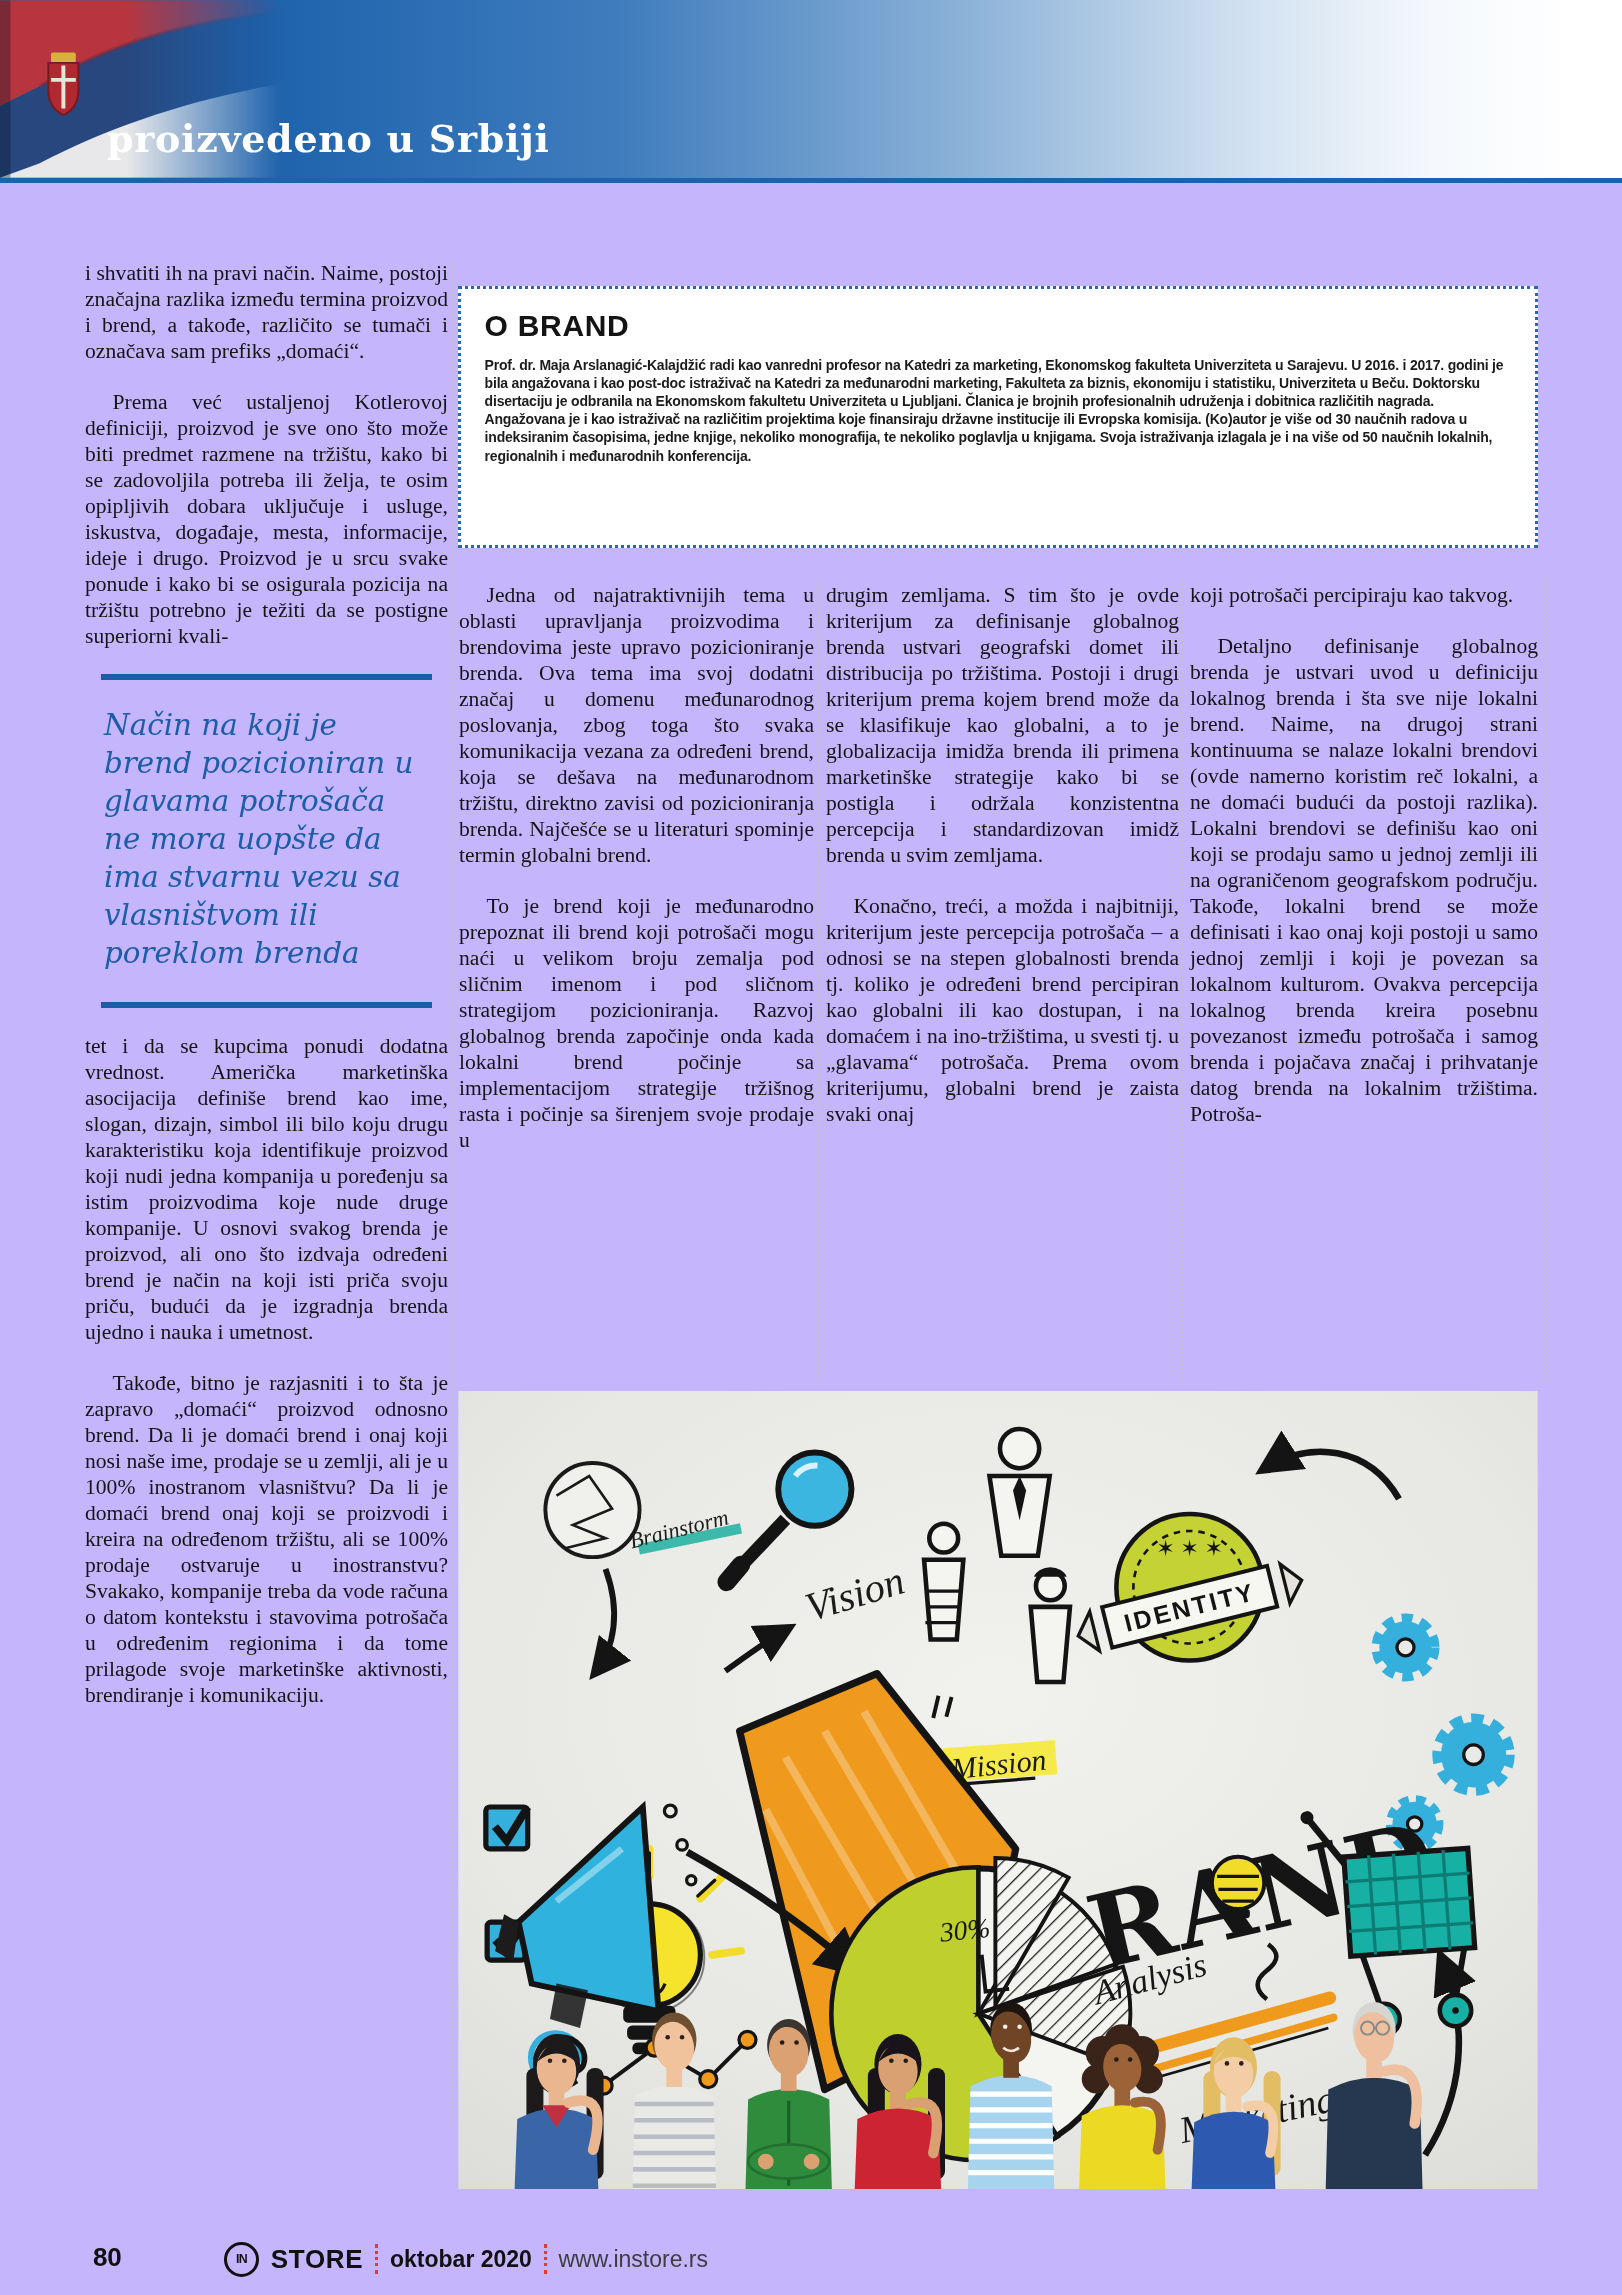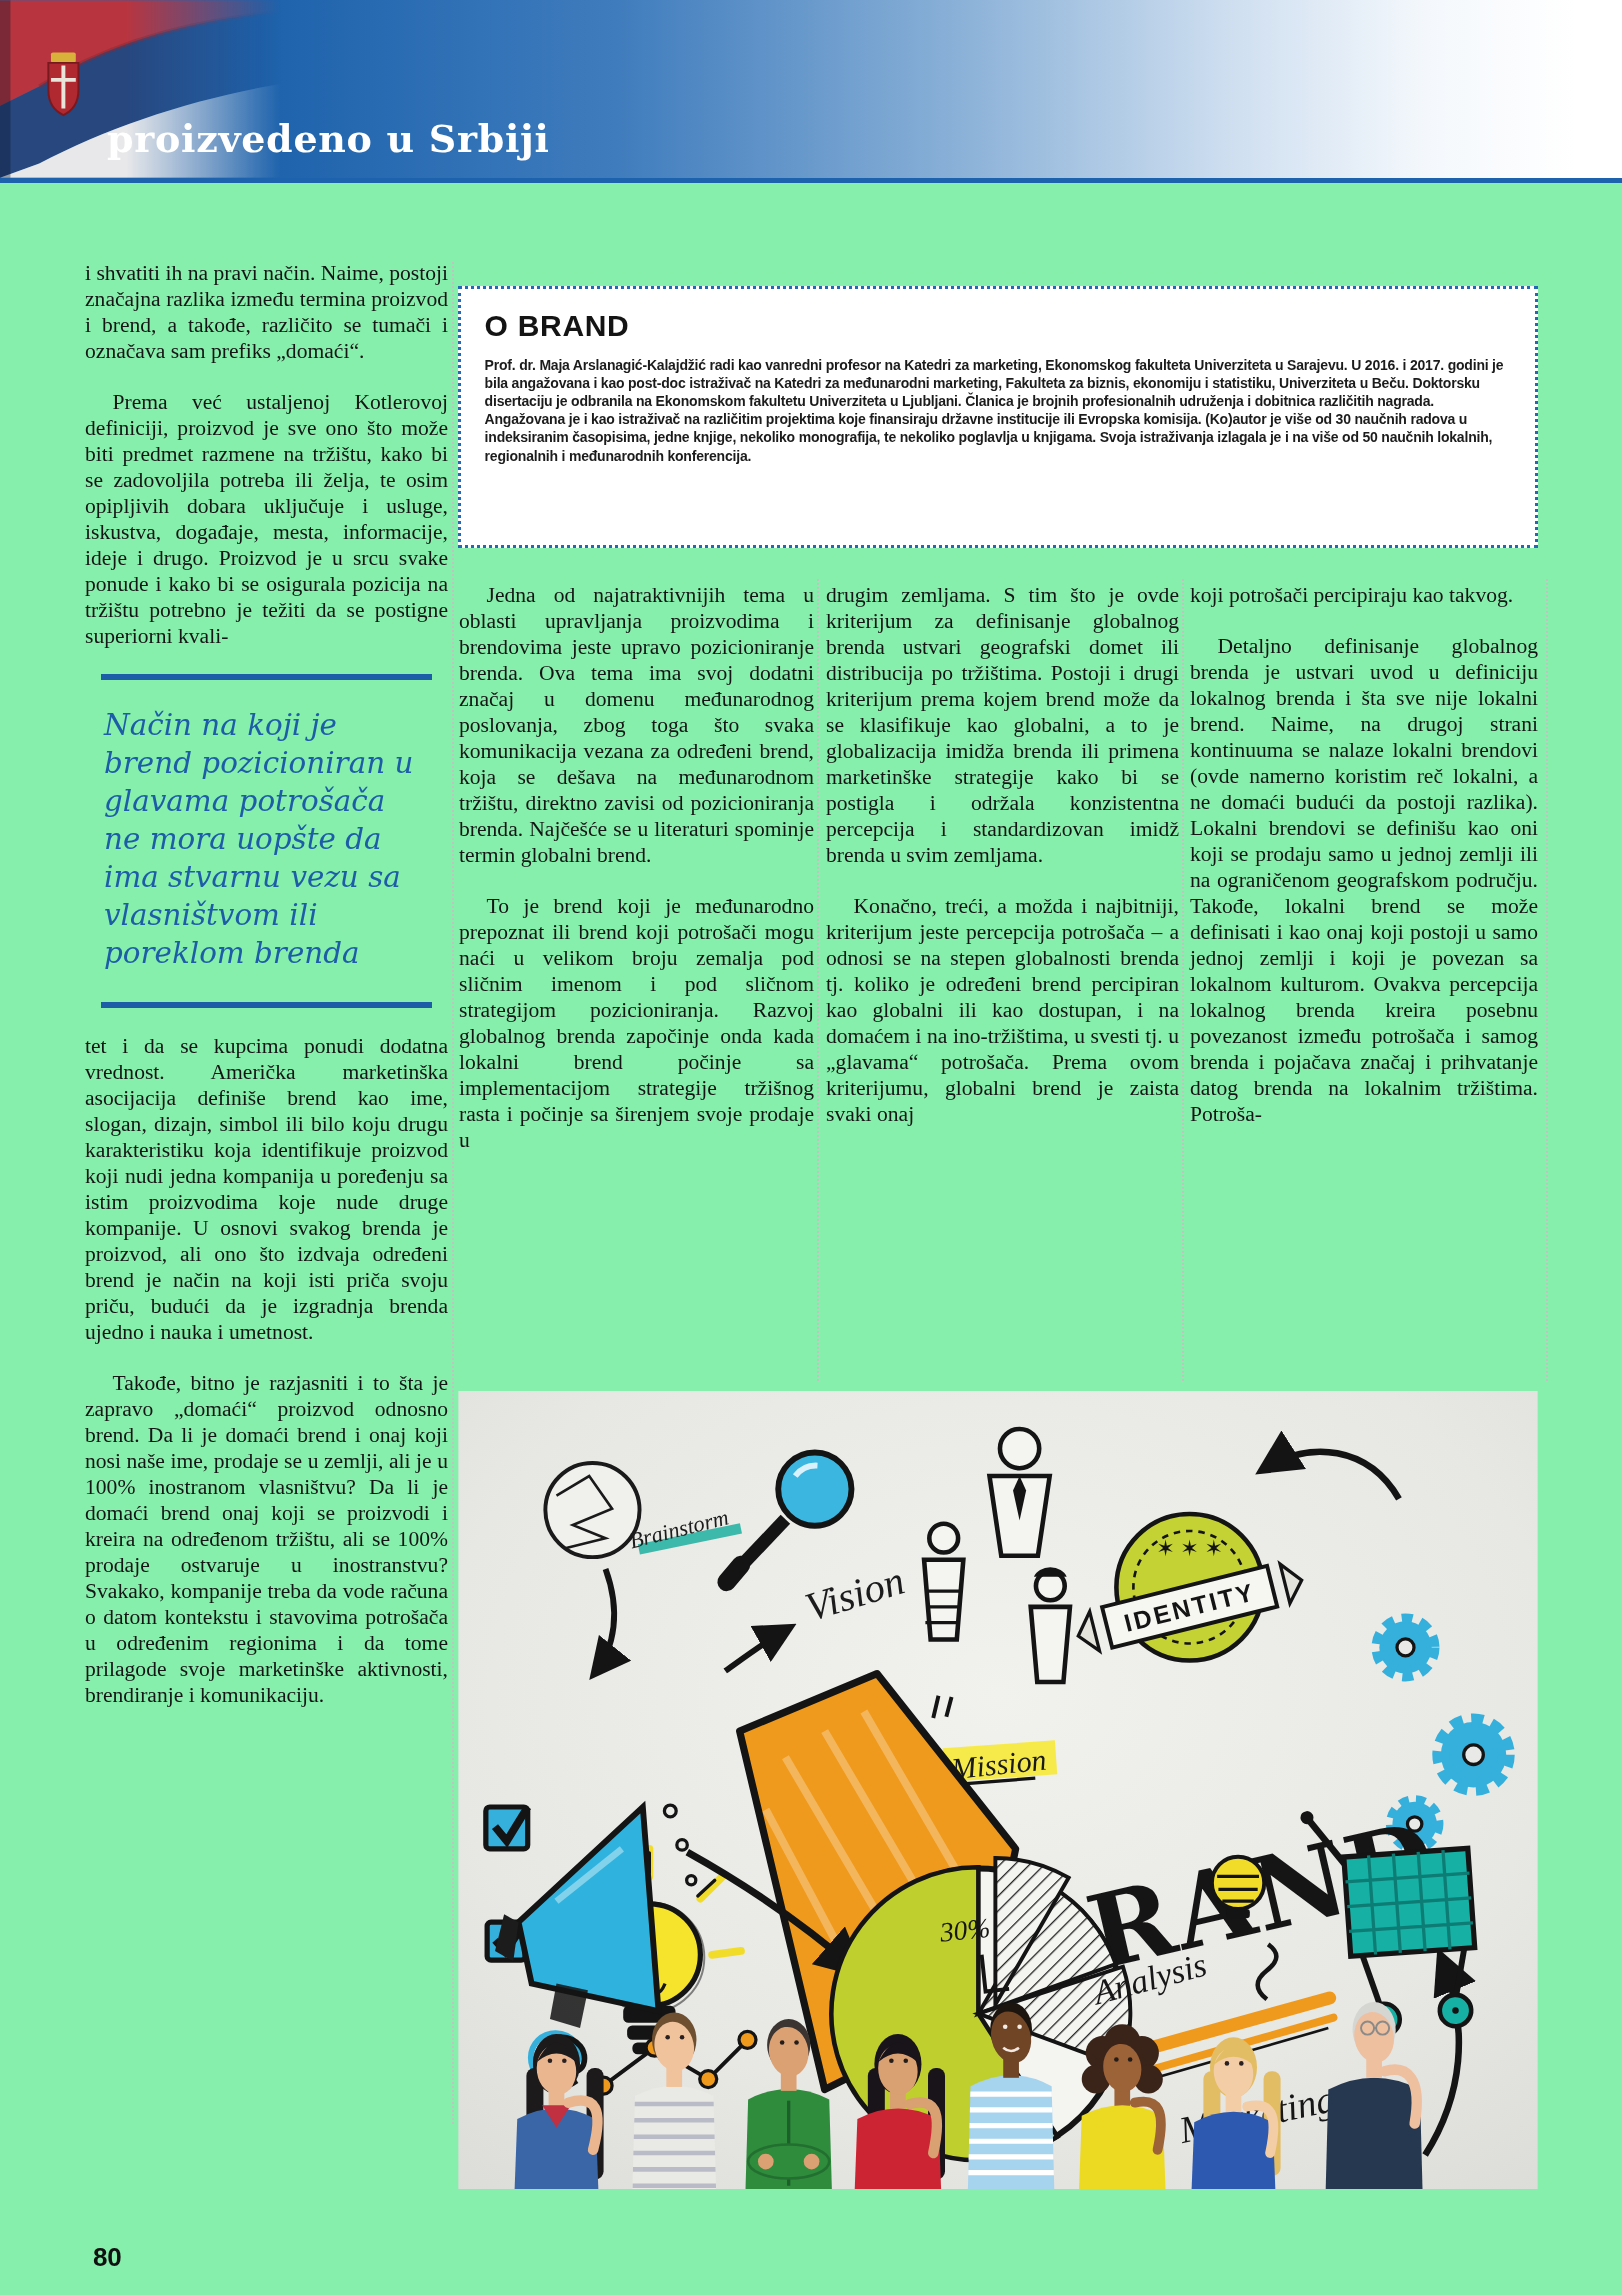--- a/index.html
+++ b/index.html
@@ -1,16 +1,16 @@
 <!DOCTYPE html>
 <html style="font-size:10.5px"><head>
 <meta charset="utf-8">
 <style>
   html,body{margin:0;padding:0;background:#fff;}
-  .page{position:relative;width:1623px;height:2295px;background:#86efac;overflow:hidden;
+  .page{position:relative;width:1623px;height:2295px;background:#c4b5fd;overflow:hidden;
         font-family:"Liberation Serif",serif;color:#181818;}
   
   .masthead{position:absolute;left:0;top:0;width:1623px;height:178px;
     background:linear-gradient(90deg,#2b6ab1 0%,#1d62ac 16%,#3f7cbd 38%,#86aed6 58%,#cfdff0 76%,#f4f8fc 88%,#ffffff 97%);
     border-bottom:5.2px solid #1d62ac;}
   .mast-title{position:absolute;left:107px;top:116px;font-family:"DejaVu Serif",serif;
     font-weight:bold;font-size:38px;color:#ffffff;letter-spacing:0.7px;}
   .flag-wrap{position:absolute;left:0;top:0;}
   
   .about{position:absolute;left:458px;top:286px;width:1080px;height:262px;box-sizing:border-box;
@@ -419,16 +419,26 @@
         <circle cx="1413" cy="974" r="10" fill="none" stroke="#8a8a88" stroke-width="3"></circle>
         <line x1="1399" y1="974" x2="1404" y2="974" stroke="#8a8a88" stroke-width="3"></line>
         <path d="M1462,1120 C1474,1050 1450,1030 1416,1040" fill="none" stroke="#eec0a0" stroke-width="16" stroke-linecap="round"></path>
       </g>
     </g>
   </svg>
   </div>
 
   <div class="footer">
     <div class="pageno">80</div>
+    <div class="foot-group">
+      <div class="logo-circle">
+        <span>IN</span>
+      </div>
+      <div class="logo-store">STORE</div>
+      <div class="foot-sep"></div>
+      <div class="foot-issue">oktobar 2020</div>
+      <div class="foot-sep"></div>
+      <div class="foot-url">www.instore.rs</div>
+    </div>
   </div>
 
 </div>
 
 
 </body></html>

